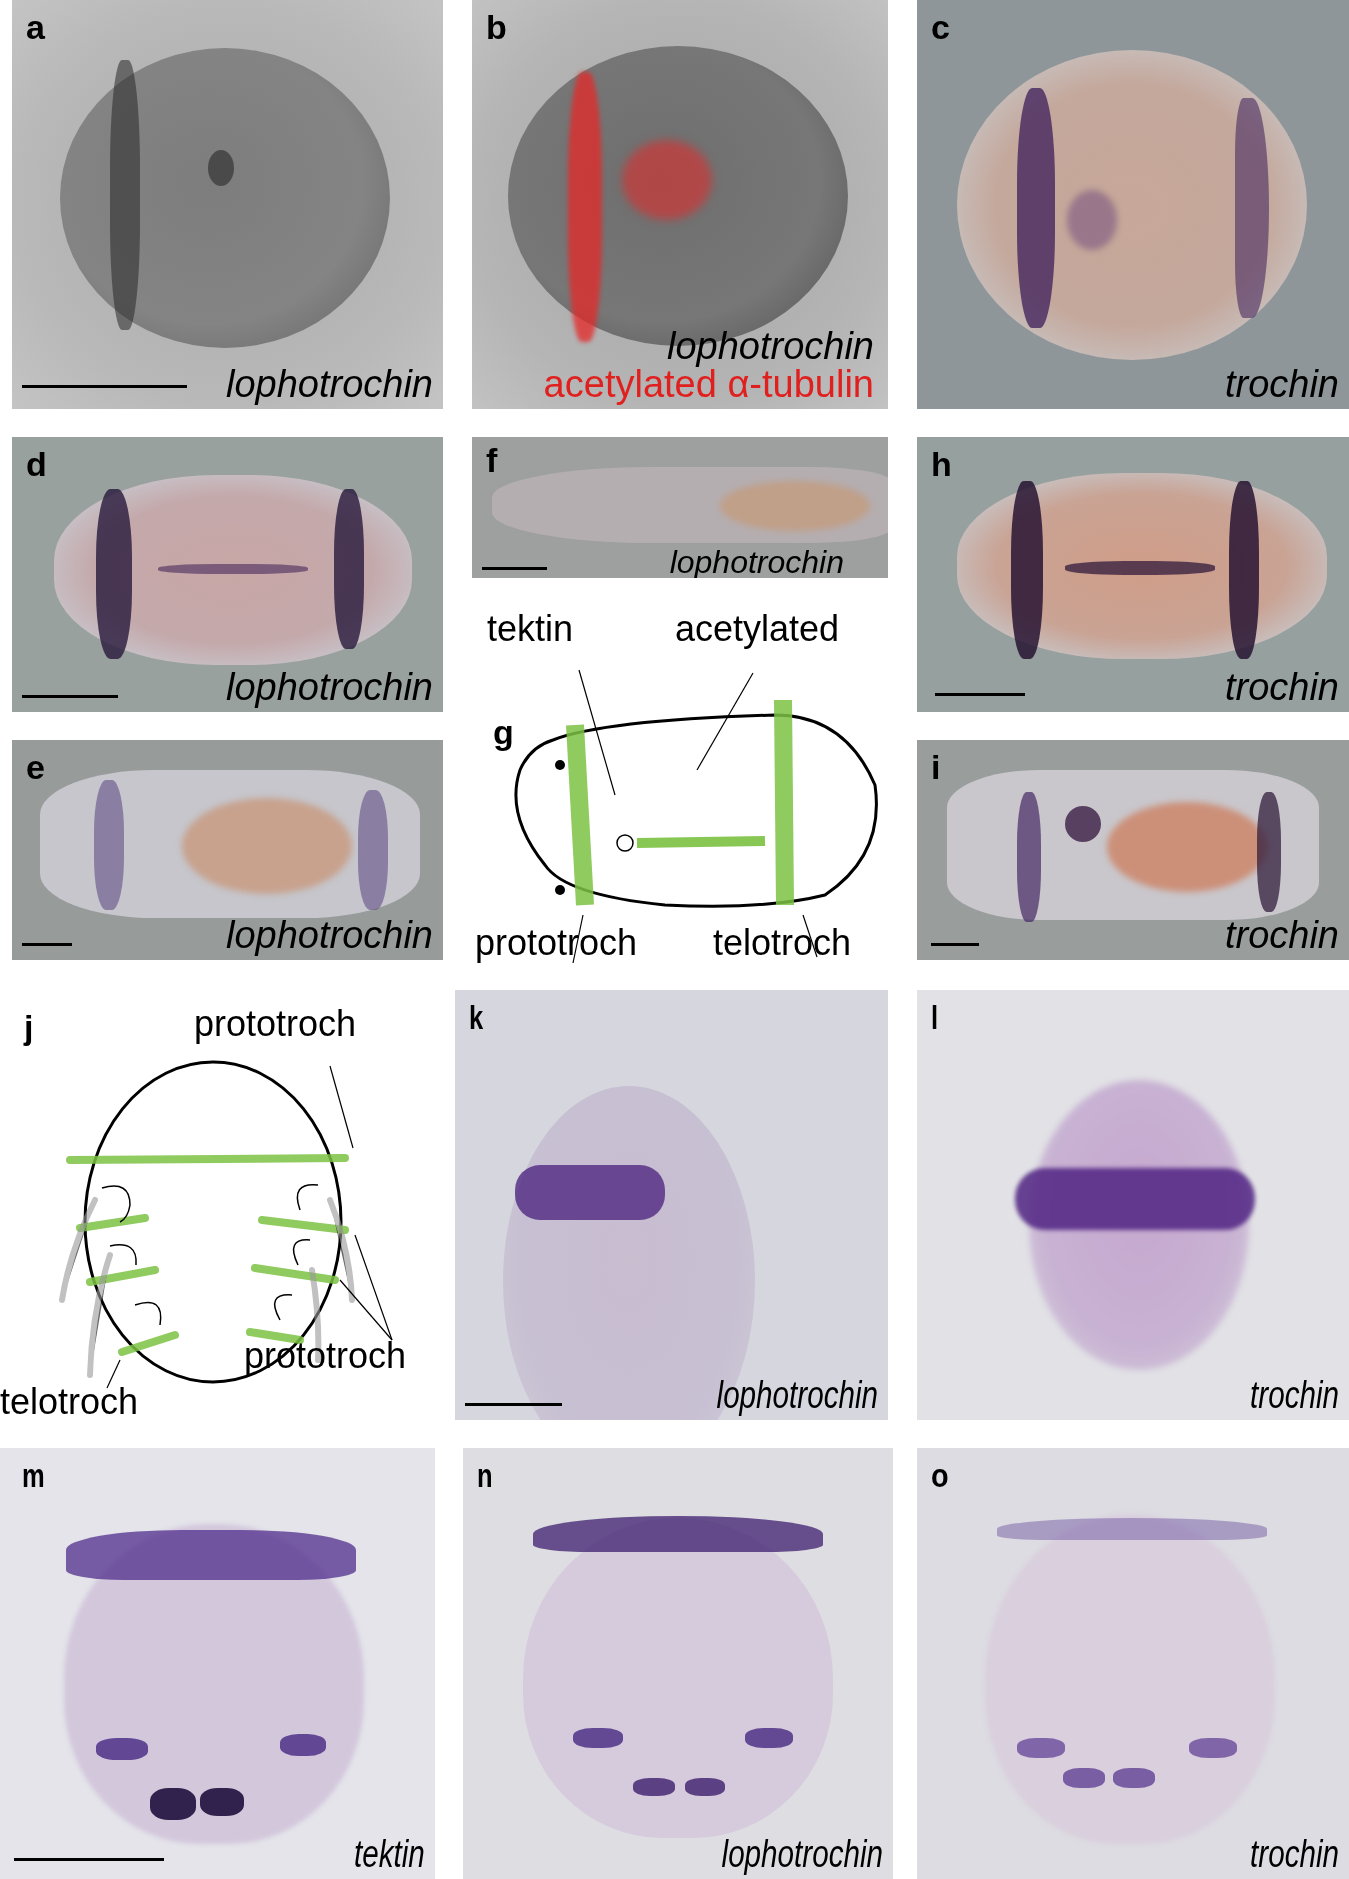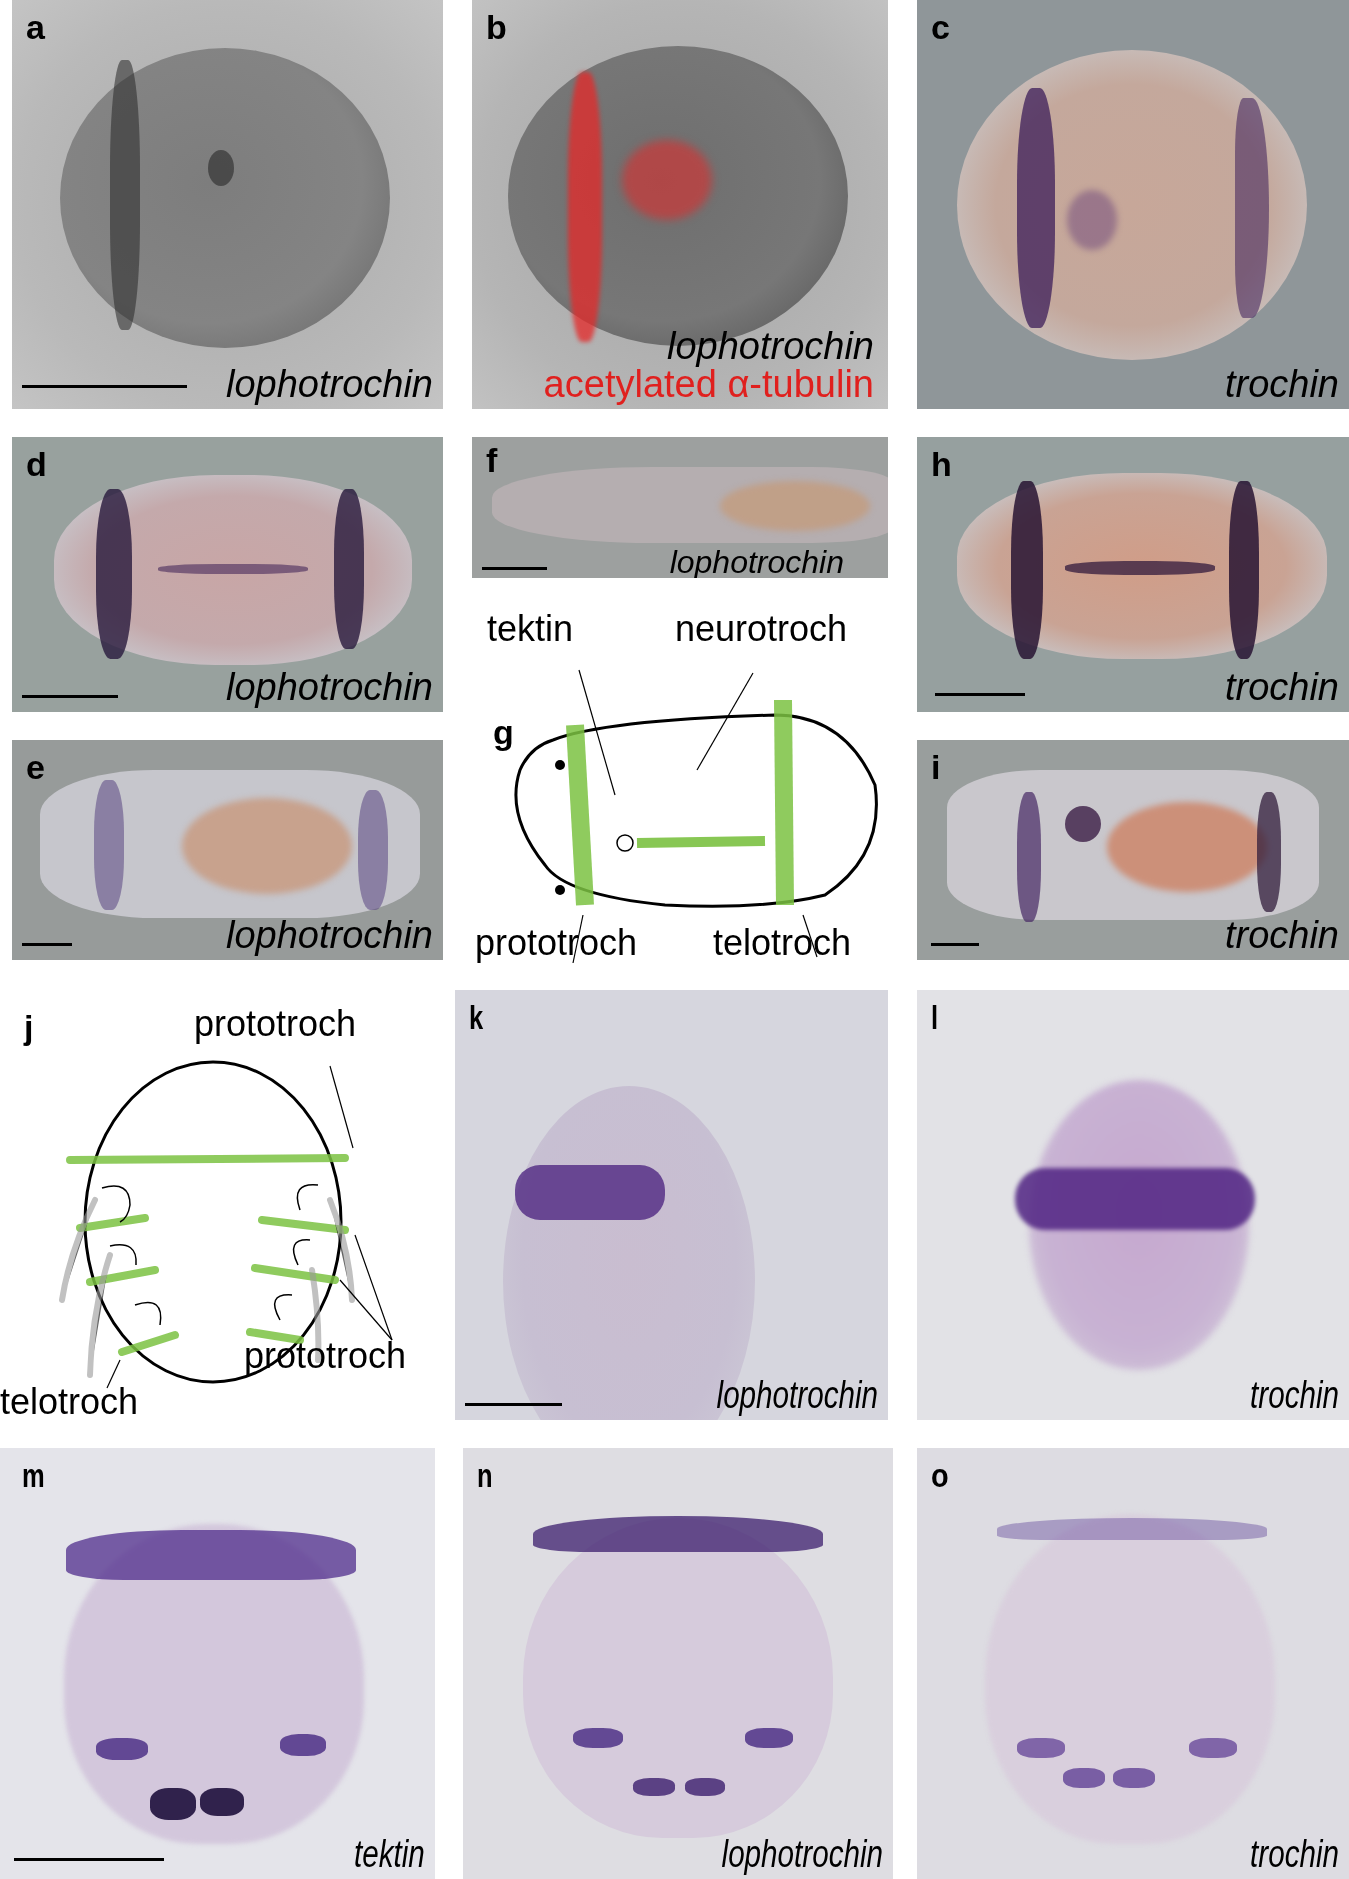--- a/index.html
+++ b/index.html
@@ -83,21 +83,21 @@
       <path d="M 318 105 L 320 310" stroke-width="18" opacity="0.85"></path>
       <path d="M 172 248 L 300 246" stroke-width="10" opacity="0.9"></path>
     </g>
     <line x1="114" y1="75" x2="150" y2="200" stroke="#000" stroke-width="1.2"></line>
     <line x1="288" y1="78" x2="232" y2="175" stroke="#000" stroke-width="1.2"></line>
     <line x1="118" y1="320" x2="108" y2="368" stroke="#000" stroke-width="1.2"></line>
     <line x1="338" y1="320" x2="352" y2="362" stroke="#000" stroke-width="1.2"></line>
   </svg>
   <div class="plabel" style="left:28px;top:120px;">g</div>
   <div class="dlabel" style="left:22px;top:16px;">tektin</div>
-  <div class="dlabel" style="left:210px;top:16px;">neurotroch</div>
+  <div class="dlabel" style="left:210px;top:16px;">acetylated</div>
   <div class="dlabel" style="left:10px;top:330px;">prototroch</div>
   <div class="dlabel" style="left:248px;top:330px;">telotroch</div>
 </div>
 
 <div class="panel" style="left:917px;top:437px;width:432px;height:275px;background:#96a09f;">
   <div class="embryo" style="left:40px;top:36px;width:370px;height:186px;border-radius:45%;background:radial-gradient(ellipse at 50% 50%, #d09d88 0%, #c9a394 55%, #c8c8cc 82%, #d8d8d8 100%);"></div>
   <div class="band" style="left:94px;top:44px;width:32px;height:178px;background:rgba(40,20,50,0.85);"></div>
   <div class="band" style="left:312px;top:44px;width:30px;height:178px;background:rgba(40,20,50,0.85);"></div>
   <div class="band" style="left:148px;top:124px;width:150px;height:14px;background:rgba(50,25,60,0.75);"></div>
   <div class="plabel">h</div>

